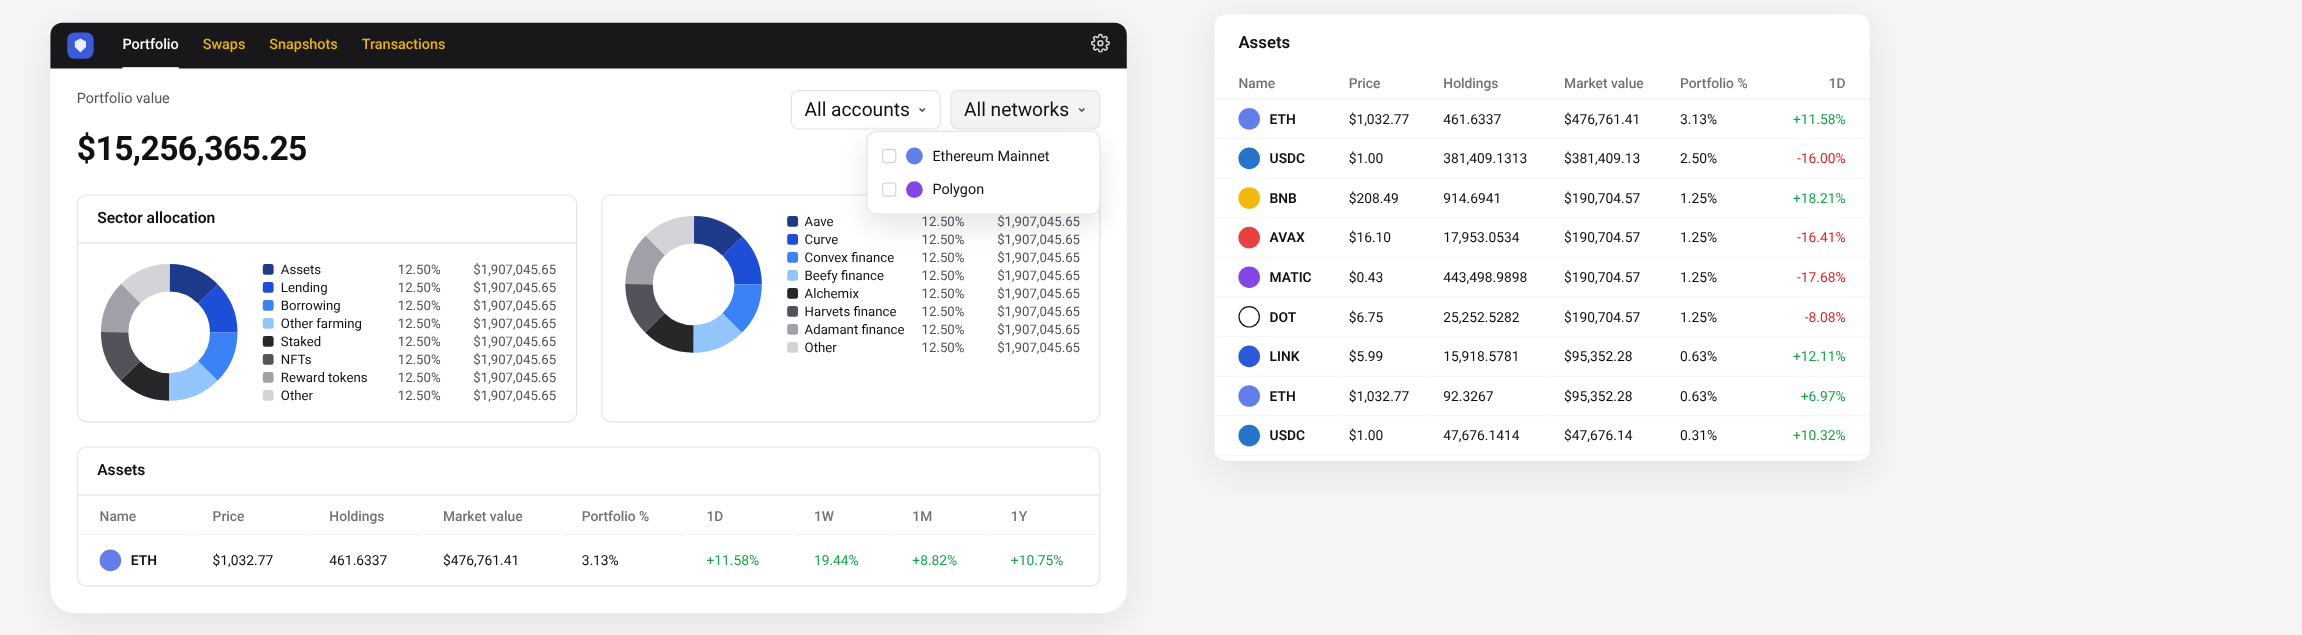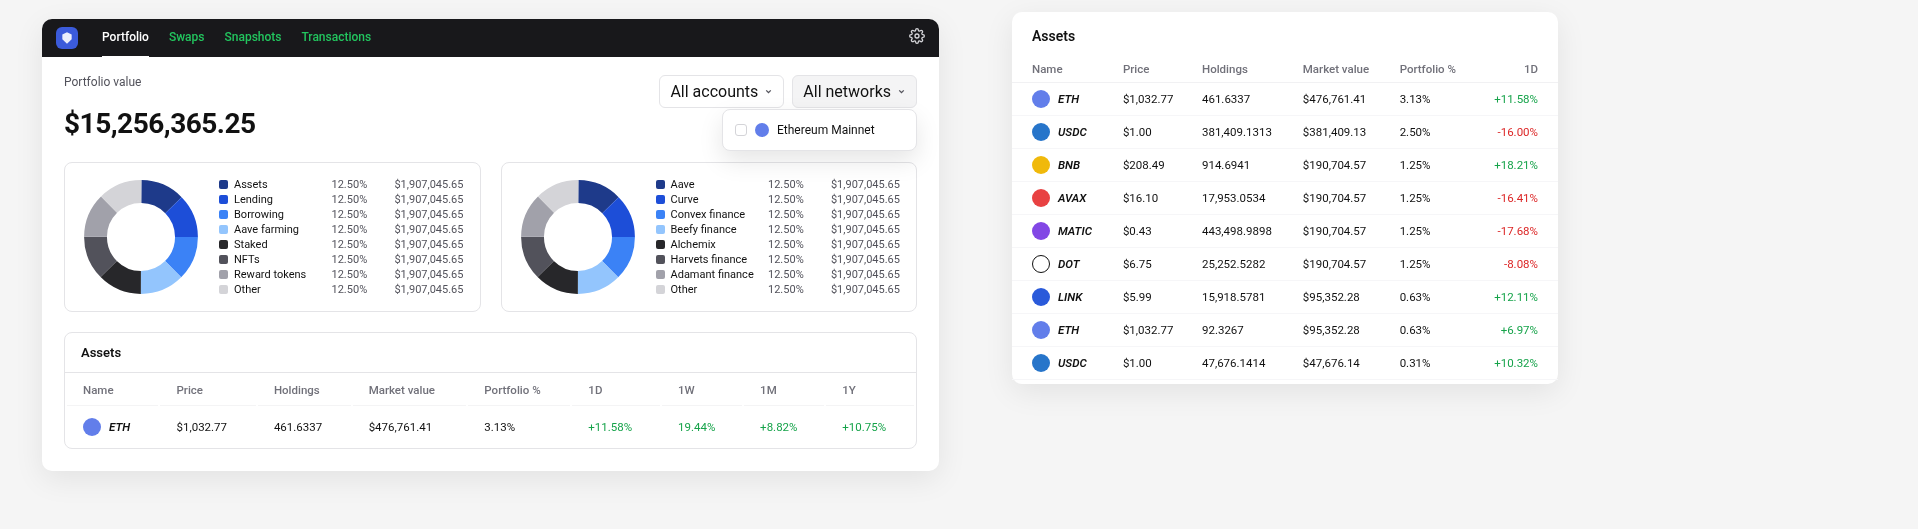--- a/index.html
+++ b/index.html
@@ -1,23 +1,23 @@
 <!DOCTYPE html>
 <html><head>
 <meta charset="utf-8">
 <style>
 * { box-sizing: border-box; margin: 0; padding: 0; }
 body { font-family: -apple-system, BlinkMacSystemFont, "Segoe UI", Roboto, sans-serif; background: #f5f5f5; color: #111; position: relative; width: 1918px; height: 529px; overflow: hidden; }
 
-.left-window { position: absolute; left: 42px; top: 19px; width: 897px; background: #fff; border-radius: 10px; box-shadow: 0 8px 30px rgba(0,0,0,0.08); overflow: visible; }
+.left-window { position: absolute; left: 42px; top: 19px; width: 897px; background: #fff; border-radius: 20px; box-shadow: 0 8px 30px rgba(0,0,0,0.08); overflow: visible; }
 
 .topbar { background: #18181b; height: 38px; display: flex; align-items: center; padding: 0 14px; border-radius: 10px 10px 0 0; position: relative; }
 .logo { width: 22px; height: 22px; background: #3b5bdb; border-radius: 6px; display:flex; align-items:center; justify-content:center; margin-right: 24px; }
 .nav { display: flex; gap: 20px; }
-.nav-item { color: #22c55e; font-size: 12px; font-weight: 500; padding: 12px 0; cursor: pointer; }
+.nav-item { color: #eab308; font-size: 12px; font-weight: 500; padding: 12px 0; cursor: pointer; }
 .nav-item.active { color: #fff; border-bottom: 2px solid #fff; }
 .gear { margin-left: auto; color: #d4d4d8; }
 
 .body-content { padding: 18px 22px 22px; }
 .pv-row { display: flex; justify-content: space-between; align-items: flex-start; position: relative; }
 .pv-label { font-size: 12px; color: #52525b; margin-bottom: 18px; }
 .pv-value { font-size: 28px; font-weight: 700; letter-spacing: -0.5px; }
 
 .filter-row { display: flex; gap: 8px; }
 .filter-btn { border: 1px solid #e4e4e7; border-radius: 6px; padding: 6px 10px; font-size: 16px; background: #fff; display: flex; align-items: center; gap: 6px; cursor: pointer; }
@@ -40,21 +40,21 @@
 .legend-swatch { width: 9px; height: 9px; border-radius: 2px; flex-shrink:0; }
 .legend-name { flex: 1; white-space: nowrap; }
 .legend-pct { width: 46px; text-align: left; color: #52525b; }
 .legend-val { width: 80px; text-align: right; color: #52525b; }
 
 .assets-panel { border: 1px solid #e4e4e7; border-radius: 8px; margin-top: 20px; }
 .assets-header { padding: 12px 16px; font-size: 13px; font-weight: 600; border-bottom: 1px solid #e4e4e7; }
 .assets-table { width: 100%; font-size: 11.5px; }
 .assets-table th { text-align: left; font-weight: 500; color: #71717a; padding: 8px 16px; border-bottom: 1px solid #f4f4f5; }
 .assets-table td { padding: 10px 16px; }
-.asset-name-cell { display: flex; align-items: center; gap: 8px; font-weight: 600; font-style: italic; }
+.asset-name-cell { display: flex; align-items: center; gap: 8px; font-weight: 600; }
 .asset-icon { width: 18px; height: 18px; border-radius: 50%; flex-shrink:0; }
 .pos { color: #16a34a; }
 .neg { color: #dc2626; }
 
 .right-window { position: absolute; left: 1012px; top: 12px; width: 546px; background: #fff; border-radius: 10px; box-shadow: 0 8px 30px rgba(0,0,0,0.08); padding: 16px 0 4px; }
 .right-window h3 { font-size: 14px; font-weight: 600; padding: 0 20px 12px; }
 .rt { width: 100%; font-size: 11.5px; border-collapse: collapse; }
 .rt th { text-align: left; font-weight: 500; color: #71717a; padding: 6px 10px; border-bottom: 1px solid #f1f1f3; }
 .rt th:first-child { padding-left: 20px; }
 .rt th:last-child, .rt td:last-child { text-align: right; padding-right: 20px; }
@@ -109,26 +109,32 @@
                 <path d="M3 4.5 L6 7.5 L9 4.5"></path>
               </svg>
           </div>
         </div>
         <div class="dropdown" id="net-dd">
             <div class="dropdown-item">
               <span class="cb"></span>
     <span class="net-icon" style="background:#627eea"></span>
     <span>Ethereum Mainnet</span>
             </div>
+            <div class="dropdown-item">
+              <span class="cb"></span>
+    <span class="net-icon" style="background:#8247e5"></span>
+    <span>Polygon</span>
+            </div>
           </div>
       </div>
     </div>
 
     <div class="panels">
       <div class="panel">
+        <div class="panel-header">Sector allocation</div>
         <div class="panel-body">
           <svg class="donut" viewBox="0 0 42 42" id="donut-sector">
               <circle cx="21" cy="21" r="15.9155" fill="transparent" stroke="#1e3a8a" stroke-width="8" stroke-dasharray="12.5 87.5" stroke-dashoffset="25"></circle>
               <circle cx="21" cy="21" r="15.9155" fill="transparent" stroke="#1d4ed8" stroke-width="8" stroke-dasharray="12.5 87.5" stroke-dashoffset="12.5"></circle>
               <circle cx="21" cy="21" r="15.9155" fill="transparent" stroke="#3b82f6" stroke-width="8" stroke-dasharray="12.5 87.5" stroke-dashoffset="0"></circle>
               <circle cx="21" cy="21" r="15.9155" fill="transparent" stroke="#93c5fd" stroke-width="8" stroke-dasharray="12.5 87.5" stroke-dashoffset="-12.5"></circle>
               <circle cx="21" cy="21" r="15.9155" fill="transparent" stroke="#27272a" stroke-width="8" stroke-dasharray="12.5 87.5" stroke-dashoffset="-25"></circle>
               <circle cx="21" cy="21" r="15.9155" fill="transparent" stroke="#52525b" stroke-width="8" stroke-dasharray="12.5 87.5" stroke-dashoffset="-37.5"></circle>
               <circle cx="21" cy="21" r="15.9155" fill="transparent" stroke="#a1a1aa" stroke-width="8" stroke-dasharray="12.5 87.5" stroke-dashoffset="-50"></circle>
               <circle cx="21" cy="21" r="15.9155" fill="transparent" stroke="#d4d4d8" stroke-width="8" stroke-dasharray="12.5 87.5" stroke-dashoffset="-62.5"></circle>
@@ -147,21 +153,21 @@
       <span class="legend-val">$1,907,045.65</span>
               </div>
               <div class="legend-row">
                 <span class="legend-swatch" style="background:#3b82f6"></span>
       <span class="legend-name">Borrowing</span>
       <span class="legend-pct">12.50%</span>
       <span class="legend-val">$1,907,045.65</span>
               </div>
               <div class="legend-row">
                 <span class="legend-swatch" style="background:#93c5fd"></span>
-      <span class="legend-name">Aave farming</span>
+      <span class="legend-name">Other farming</span>
       <span class="legend-pct">12.50%</span>
       <span class="legend-val">$1,907,045.65</span>
               </div>
               <div class="legend-row">
                 <span class="legend-swatch" style="background:#27272a"></span>
       <span class="legend-name">Staked</span>
       <span class="legend-pct">12.50%</span>
       <span class="legend-val">$1,907,045.65</span>
               </div>
               <div class="legend-row">

